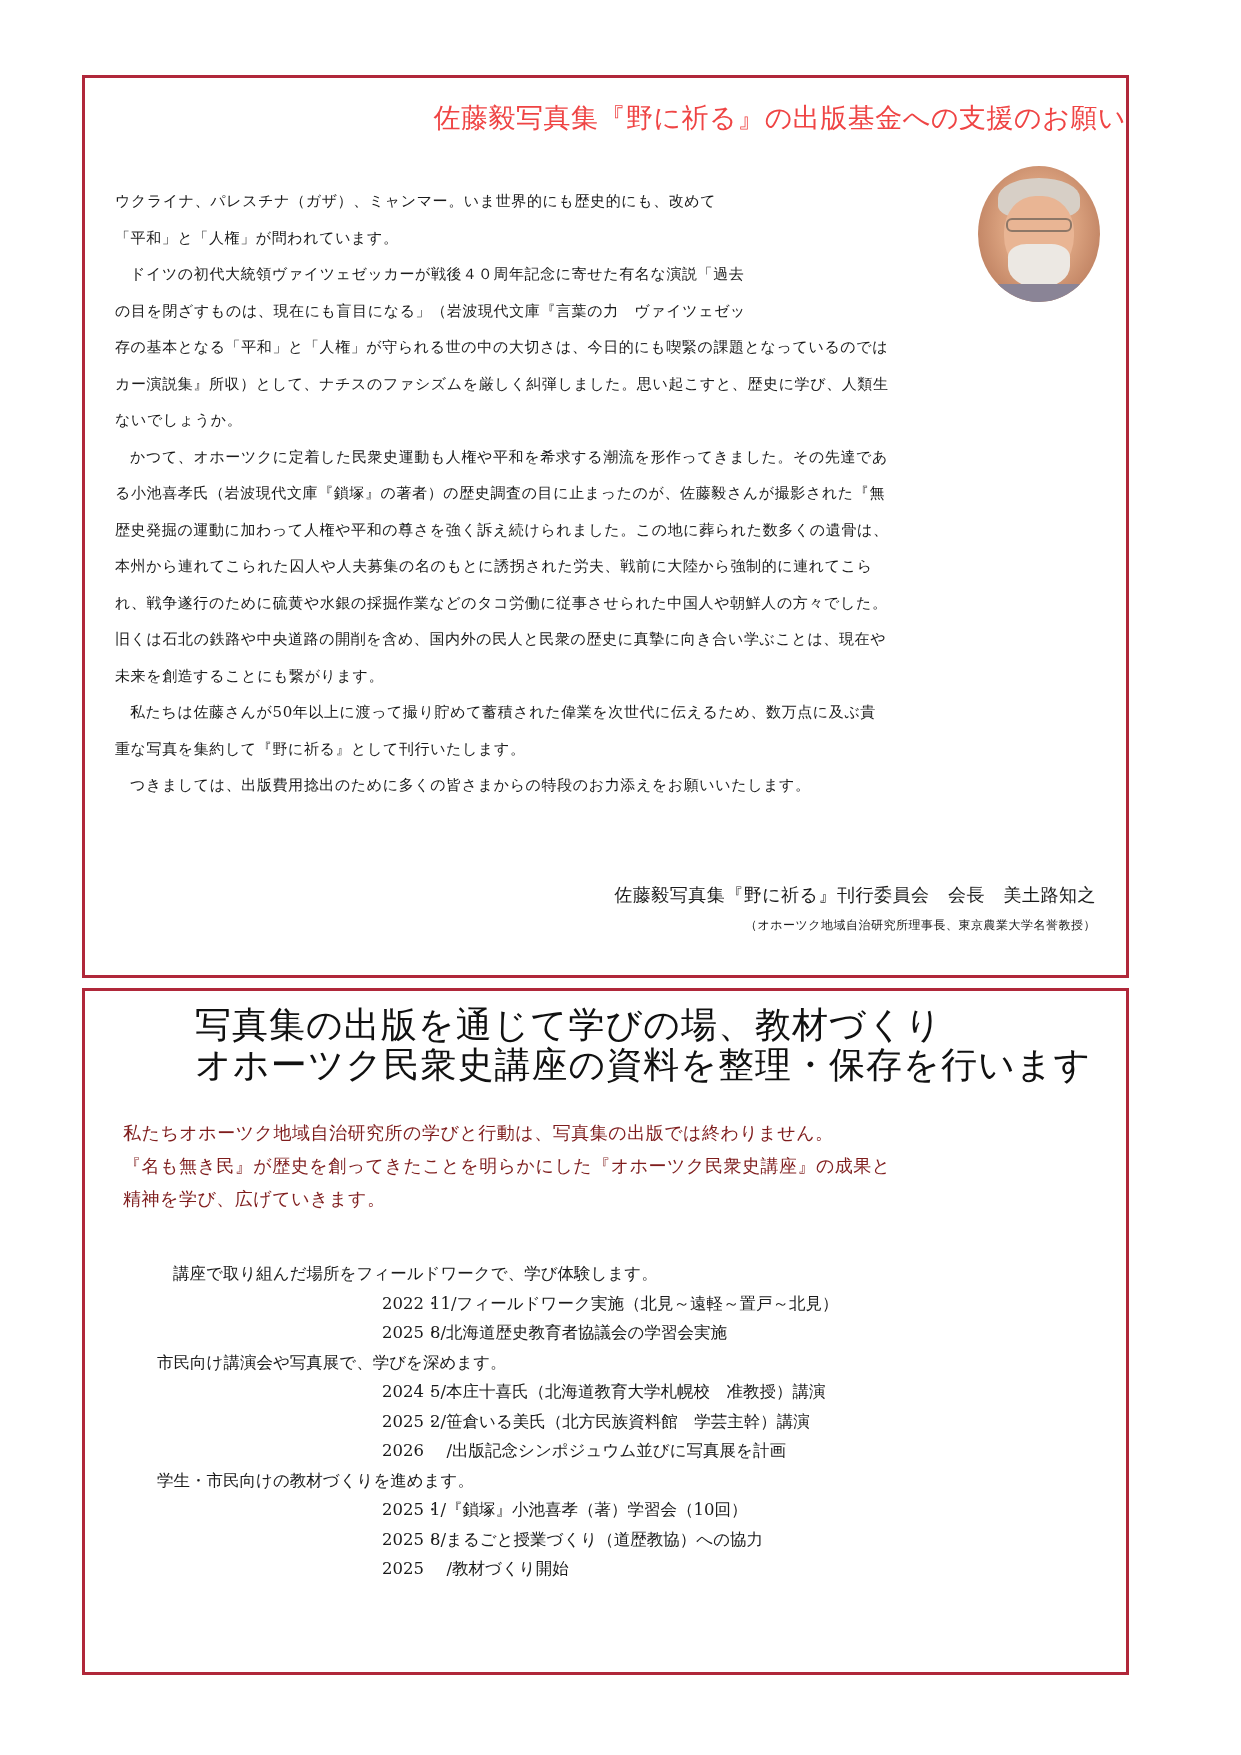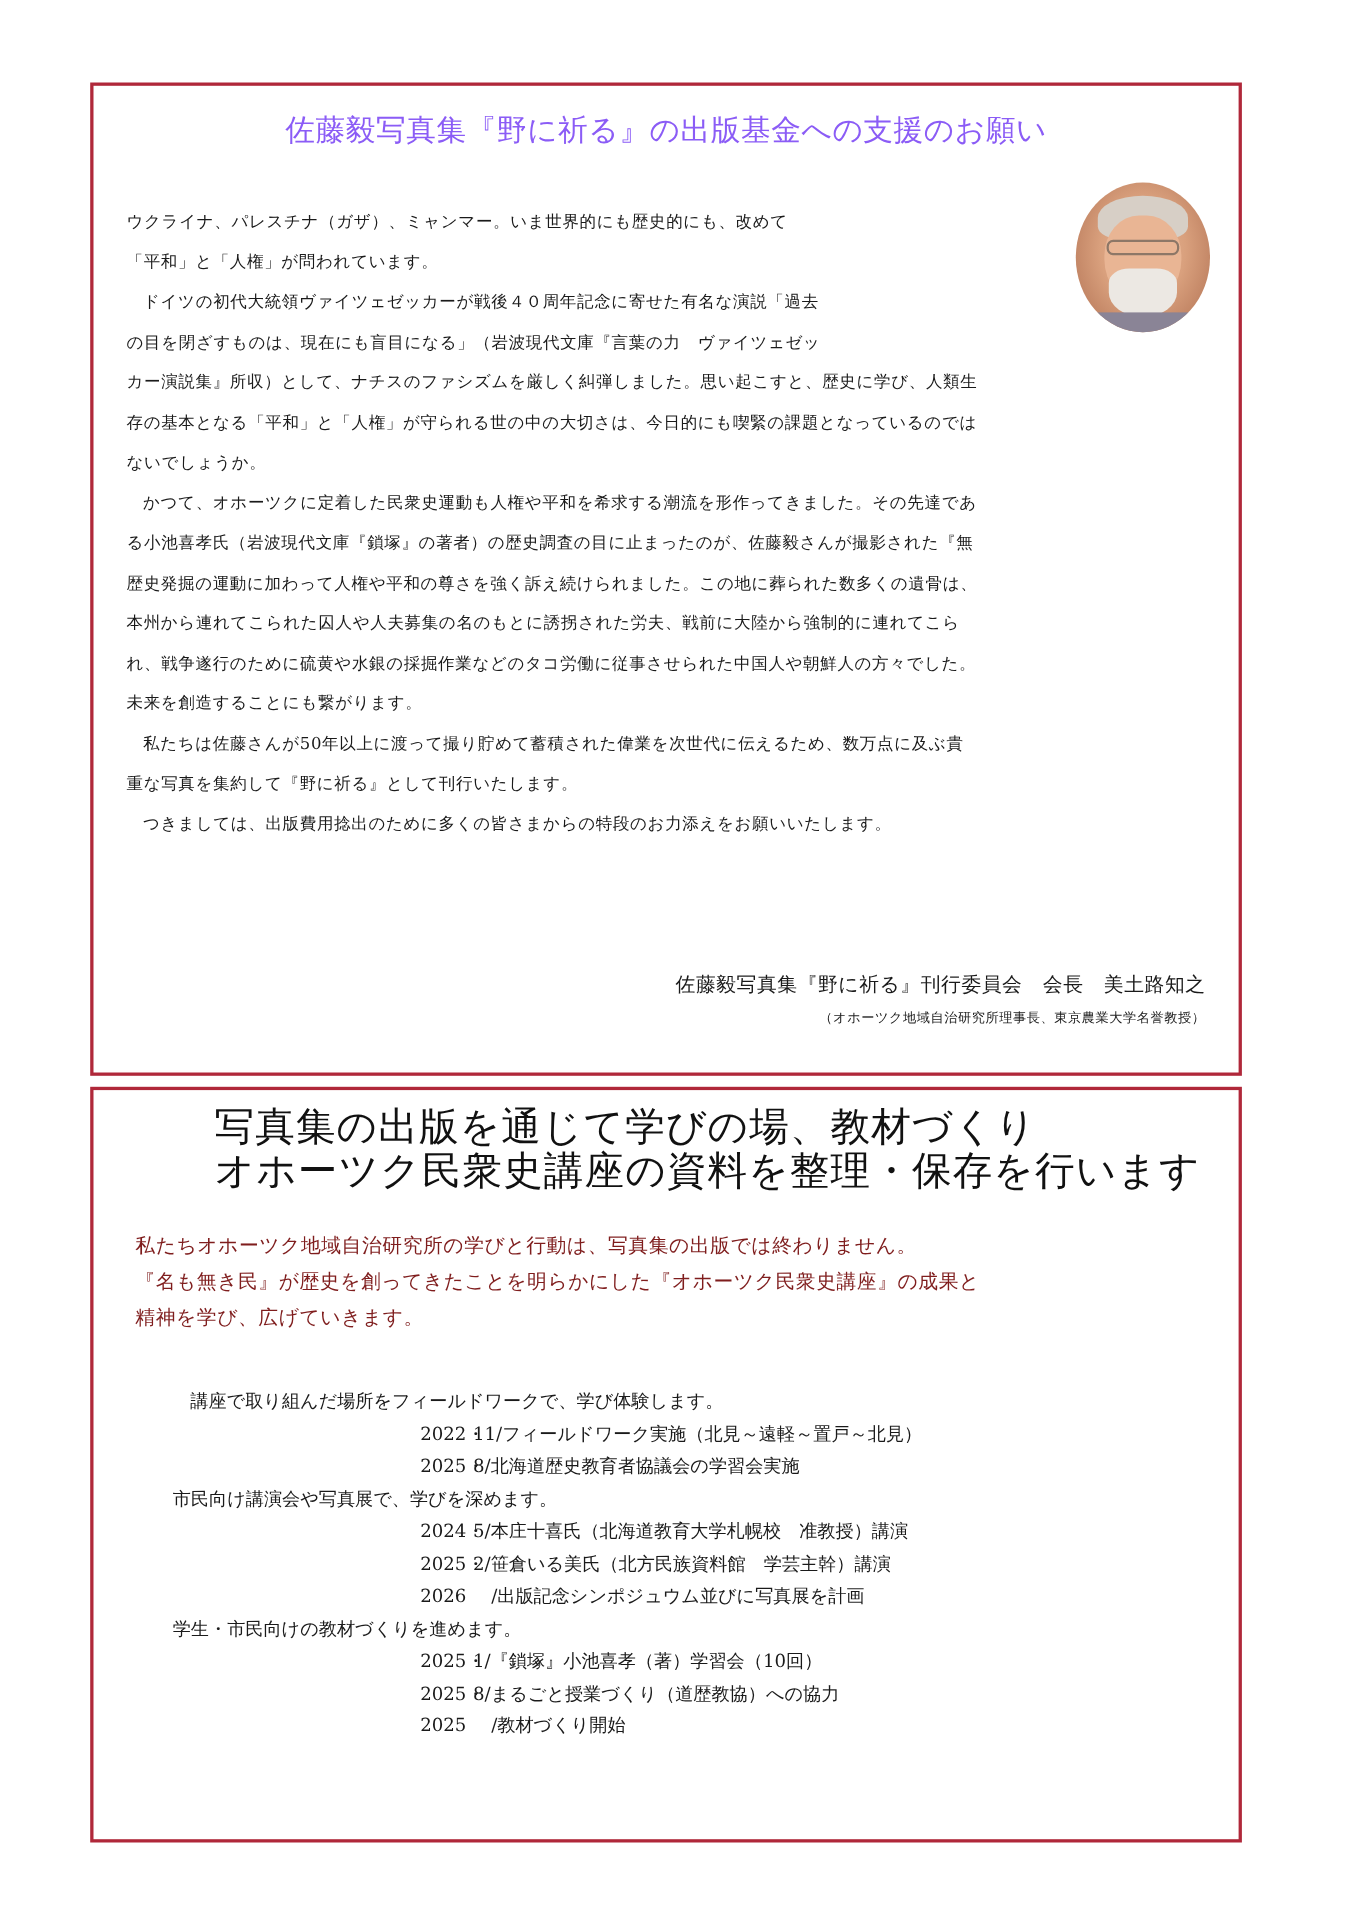--- a/index.html
+++ b/index.html
@@ -9,23 +9,23 @@
     overflow: hidden;
   }
   .box {
     position: absolute; left: 82px; width: 1047px;
     border: 3px solid #b0283a; box-sizing: border-box; background: #fff;
   }
   #box1 { top: 75px; height: 903px; }
   #box2 { top: 988px; height: 687px; }
 
   .title1 {
-    position: absolute; top: 22px; left: 0; right: 0; text-align: center;
+    position: absolute; top: 22px; left: 0; right: 0; text-align: right;
     font-family: "DejaVu Sans", "Liberation Sans", sans-serif;
-    font-size: 27px; letter-spacing: 0.5px; color: #8b5cf6;
+    font-size: 27px; letter-spacing: 0.5px; color: #ef4444;
   }
   .body-text {
     position: absolute; left: 30px; width: 990px; top: 105px;
     font-size: 15px; line-height: 36.5px; letter-spacing: 0.6px;
   }
   .body-text p { margin: 0; }
   .indent { text-indent: 1em; }
   .narrow { width: 850px; }
   .portrait {
     position: absolute; top: 88px; left: 893px; width: 122px; height: 136px;
@@ -77,28 +77,29 @@
     <div class="glasses"></div>
     <div class="beard"></div>
     <div class="suit"></div>
   </div>
 
   <div class="body-text">
     <p class="narrow">ウクライナ、パレスチナ（ガザ）、ミャンマー。いま世界的にも歴史的にも、改めて</p>
     <p class="narrow">「平和」と「人権」が問われています。</p>
     <p class="narrow indent">ドイツの初代大統領ヴァイツェゼッカーが戦後４０周年記念に寄せた有名な演説「過去</p>
     <p class="narrow">の目を閉ざすものは、現在にも盲目になる」（岩波現代文庫『言葉の力　ヴァイツェゼッ</p>
+    <p>存の基本となる「平和」と「人権」が守られる世の中の大切さは、今日的にも喫緊の課題となっているのでは</p>
     <p>カー演説集』所収）として、ナチスのファシズムを厳しく糾弾しました。思い起こすと、歴史に学び、人類生</p>
-    <p>存の基本となる「平和」と「人権」が守られる世の中の大切さは、今日的にも喫緊の課題となっているのでは</p>
     <p>ないでしょうか。</p>
     <p class="indent">かつて、オホーツクに定着した民衆史運動も人権や平和を希求する潮流を形作ってきました。その先達であ</p>
     <p>る小池喜孝氏（岩波現代文庫『鎖塚』の著者）の歴史調査の目に止まったのが、佐藤毅さんが撮影された『無</p>
     <p>歴史発掘の運動に加わって人権や平和の尊さを強く訴え続けられました。この地に葬られた数多くの遺骨は、</p>
     <p>本州から連れてこられた囚人や人夫募集の名のもとに誘拐された労夫、戦前に大陸から強制的に連れてこら</p>
     <p>れ、戦争遂行のために硫黄や水銀の採掘作業などのタコ労働に従事させられた中国人や朝鮮人の方々でした。</p>
+    <p>旧くは石北の鉄路や中央道路の開削を含め、国内外の民人と民衆の歴史に真摯に向き合い学ぶことは、現在や</p>
     <p>未来を創造することにも繋がります。</p>
     <p class="indent">私たちは佐藤さんが50年以上に渡って撮り貯めて蓄積された偉業を次世代に伝えるため、数万点に及ぶ貴</p>
     <p>重な写真を集約して『野に祈る』として刊行いたします。</p>
     <p class="indent">つきましては、出版費用捻出のために多くの皆さまからの特段のお力添えをお願いいたします。</p>
   </div>
 
   <div class="signature">
     <div>佐藤毅写真集『野に祈る』刊行委員会　会長　美土路知之</div>
     <div class="sub">（オホーツク地域自治研究所理事長、東京農業大学名誉教授）</div>
   </div>

